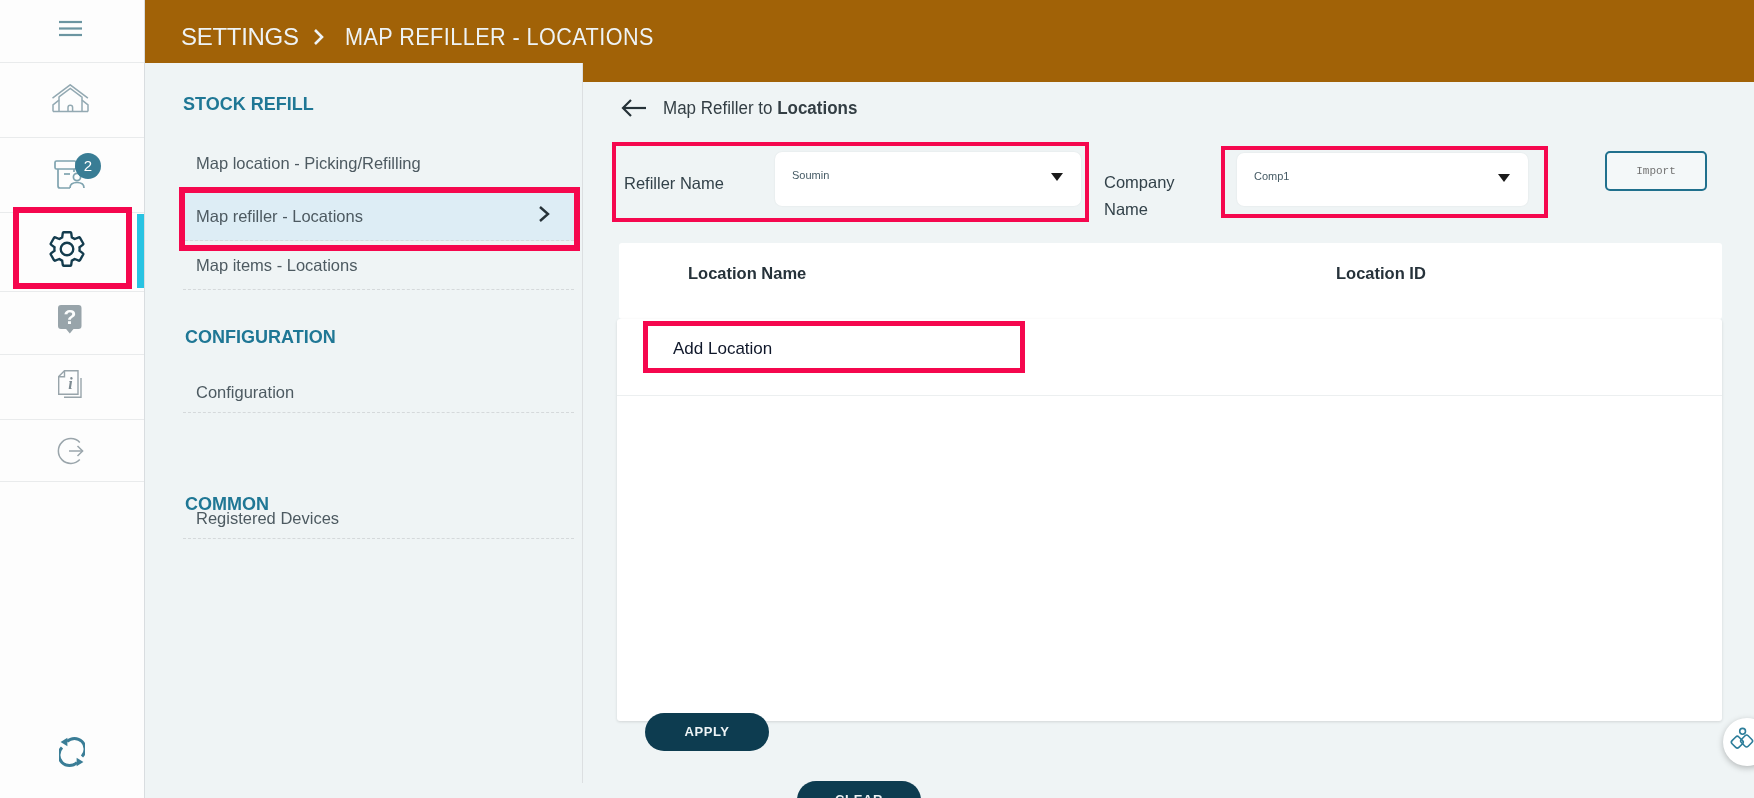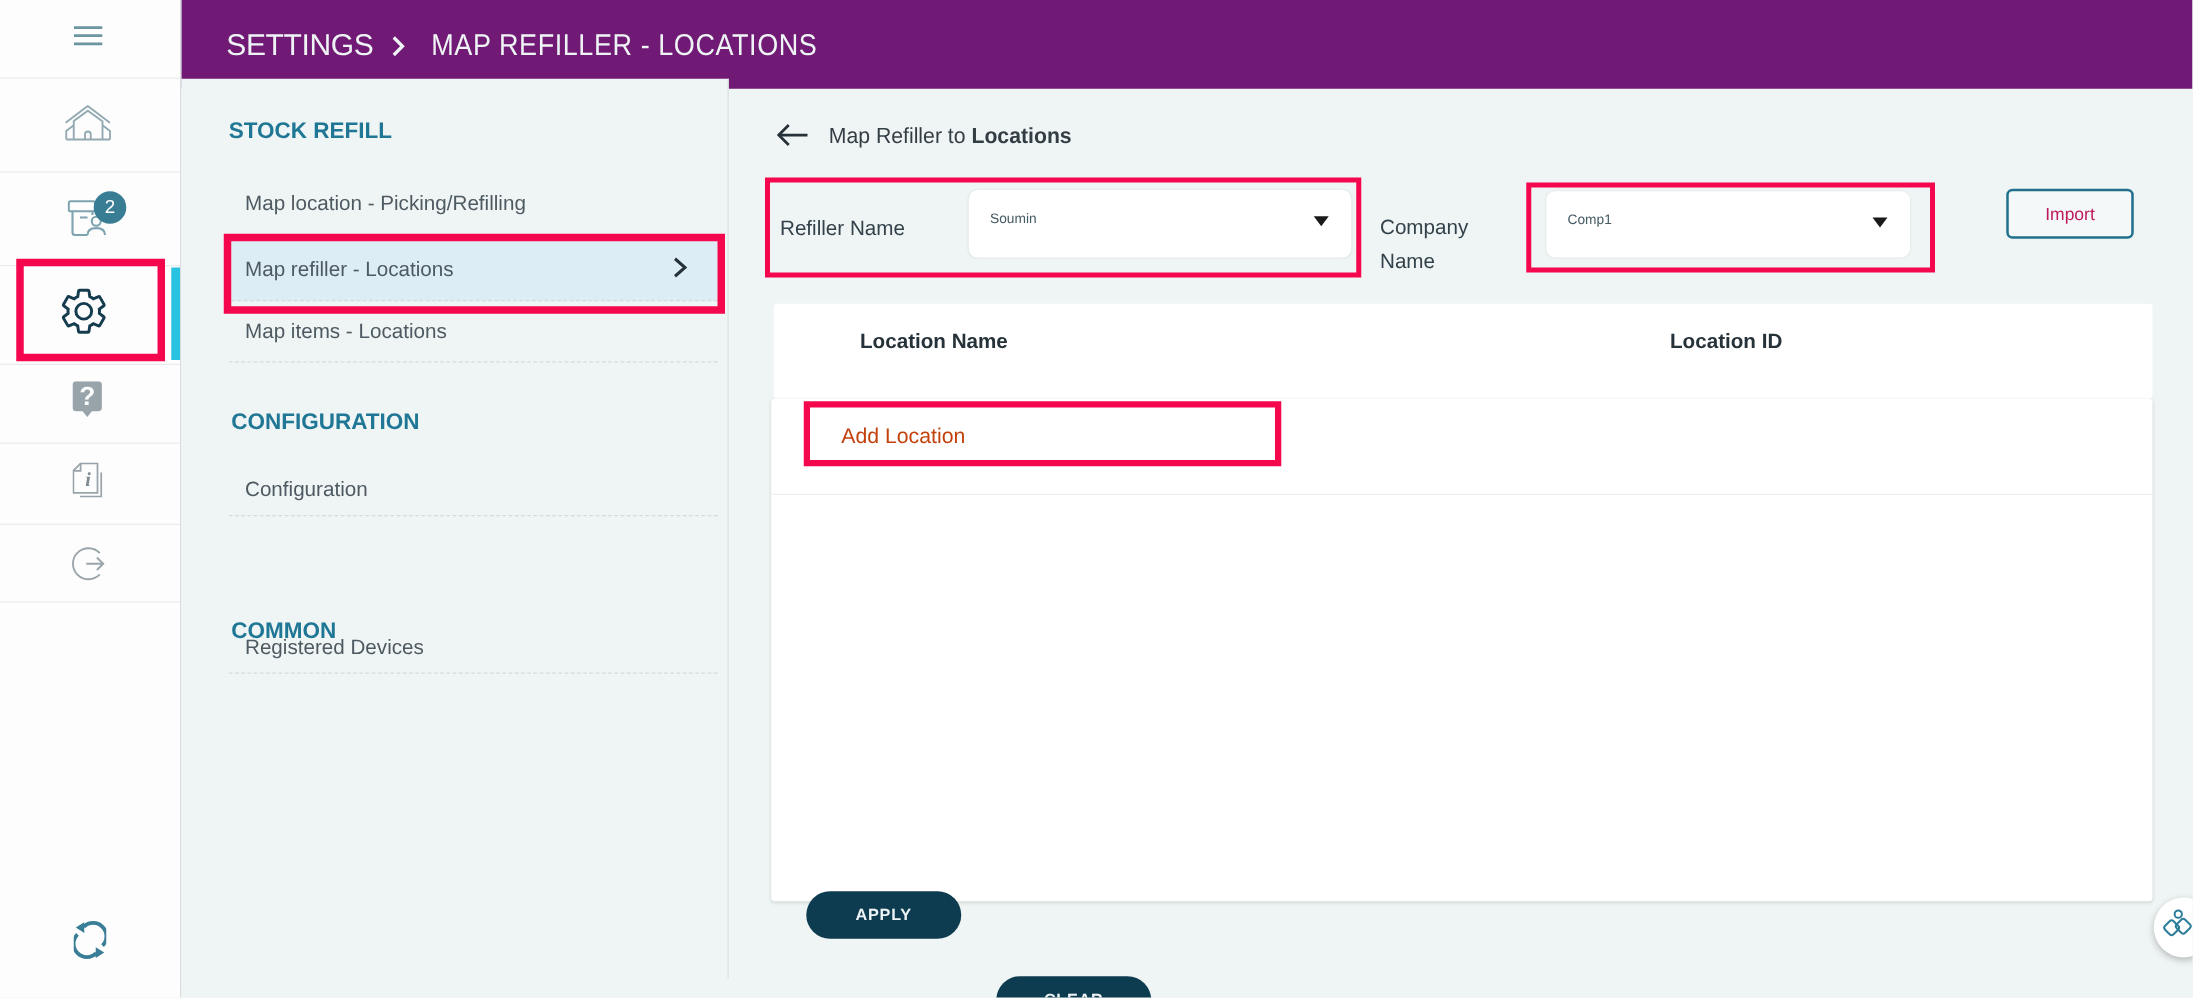--- a/index.html
+++ b/index.html
@@ -6,21 +6,21 @@
   html,body { width:1754px; height:798px; overflow:hidden; font-family:"Liberation Sans", sans-serif; }
   body { background:#eff4f5; position:relative; }
   .abs { position:absolute; }
 
   
   #sidebar { left:0; top:0; width:145px; height:798px; background:#fdfdfd; border-right:1px solid #d9dde0; }
   .sdiv { position:absolute; left:0; width:144px; height:1px; background:#e9ebec; }
   .cyanbar { position:absolute; left:137px; top:214px; width:7px; height:74px; background:#29c3e2; }
 
   
-  #header { left:145px; top:0; width:1609px; height:71px; background:#701a75; }
+  #header { left:145px; top:0; width:1609px; height:82px; background:#a16207; }
   #header .t { position:absolute; left:181px; top:23px; font-size:24px; color:#eef3f5; letter-spacing:0.5px; }
 
   
   #lpanel { left:145px; top:63px; width:438px; height:720px; background:#eff4f5; border-right:1px solid #dcdfe1;padding-left:48px; }
   .phead { position:absolute; font-size:18px; font-weight:bold; color:#1f7795; }
   .pitem { position:absolute; font-size:16.5px; color:#4d5a61; }
   .pline { position:absolute; height:1px; border-bottom:1px dashed #d5d9db; }
 
   .redbox { position:absolute; border:6px solid #f5074e; }
 
@@ -160,29 +160,29 @@
 </div>
 <div class="redbox" style="left:612px; top:142px; width:477px; height:80px; border-width:4px;"></div>
 
 <div class="lbl" style="left:1104px; top:169px; line-height:27px;">Company<br>Name</div>
 <div class="drop" style="left:1237px; top:153px; width:291px; height:53px;text-align:right;">
   <span class="txt">Comp1</span>
   <div class="caret"></div>
 </div>
 <div class="redbox" style="left:1221px; top:146px; width:327px; height:72px; border-width:4px;"></div>
 
-<div class="abs" style="left:1605px; top:151px; width:102px; height:40px; border:2px solid #20708d; border-radius:5px; background:#f4f8f9; color:#be185d; font-size:14px; text-align:center; line-height:36px;">Import</div>
+<div class="abs" style="left:1605px; top:151px; width:102px; height:40px; border:2px solid #20708d; border-radius:5px; background:#f4f8f9; color:#737373; font-size:11px; text-align:center; line-height:36px;font-family:Liberation Mono, monospace;">Import</div>
 
 <div class="white-card" style="left:619px; top:243px; width:1103px; height:76px;">
   <span class="abs" style="left:69px; top:21px; font-size:16.5px; font-weight:bold; color:#26323a;">Location Name</span>
   <span class="abs" style="left:717px; top:21px; font-size:16.5px; font-weight:bold; color:#26323a;">Location ID</span>
 </div>
 
 <div class="white-card" style="left:617px; top:319px; width:1105px; height:402px; box-shadow:0 1px 3px rgba(0,0,0,0.12);">
-  <span class="abs" style="left:56px; top:20px; font-size:17px; color:#c2410c;">Add Location</span>
+  <span class="abs" style="left:56px; top:20px; font-size:17px; color:#0f172a;">Add Location</span>
   <div class="abs" style="left:0px; top:76px; width:1105px; height:1px; background:#eceff0;"></div>
 </div>
 <div class="redbox" style="left:643px; top:321px; width:382px; height:52px; border-width:5px;"></div>
 
 <div class="pill" style="left:645px; top:713px;">APPLY</div>
 <div class="pill" style="left:797px; top:733px;margin-top:48px;">CLEAR</div>
 
 <div class="abs" style="left:1723px; top:718px; width:48px; height:48px; border-radius:50%; background:#fff; box-shadow:0 2px 6px rgba(0,0,0,0.25);"></div>
 <svg class="abs" style="left:1729px; top:726px;" width="26" height="26" viewBox="0 0 26 26">
   <g fill="none" stroke="#2c7d9a" stroke-width="1.6">

